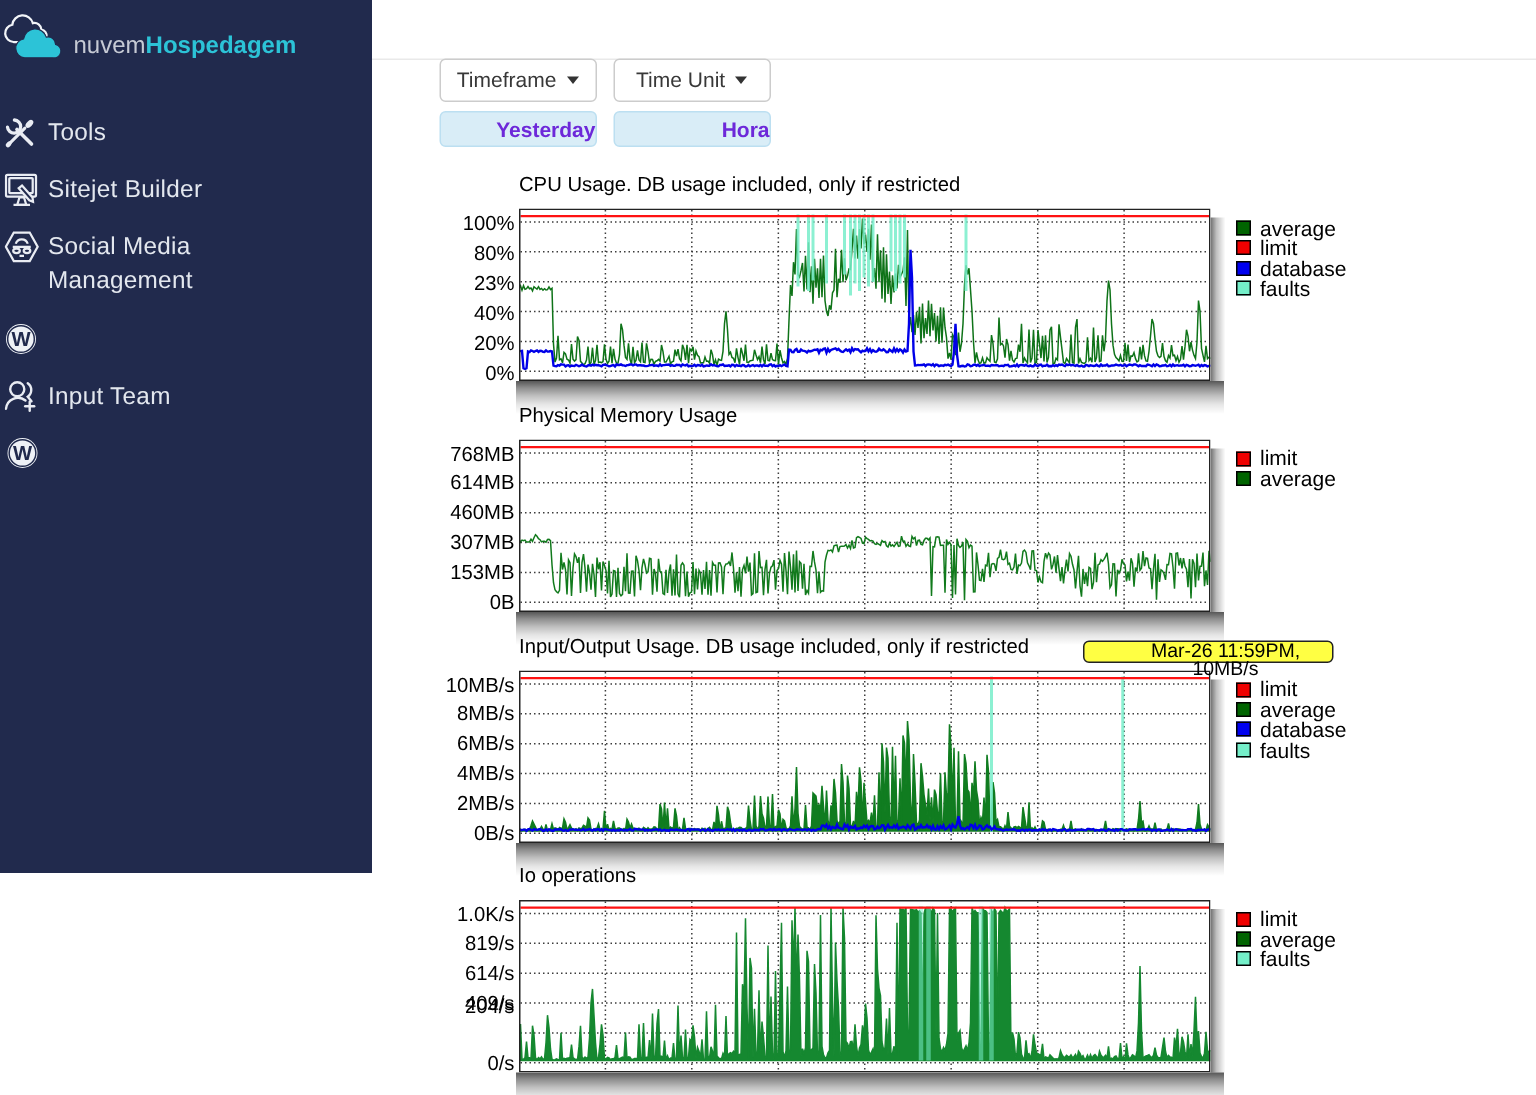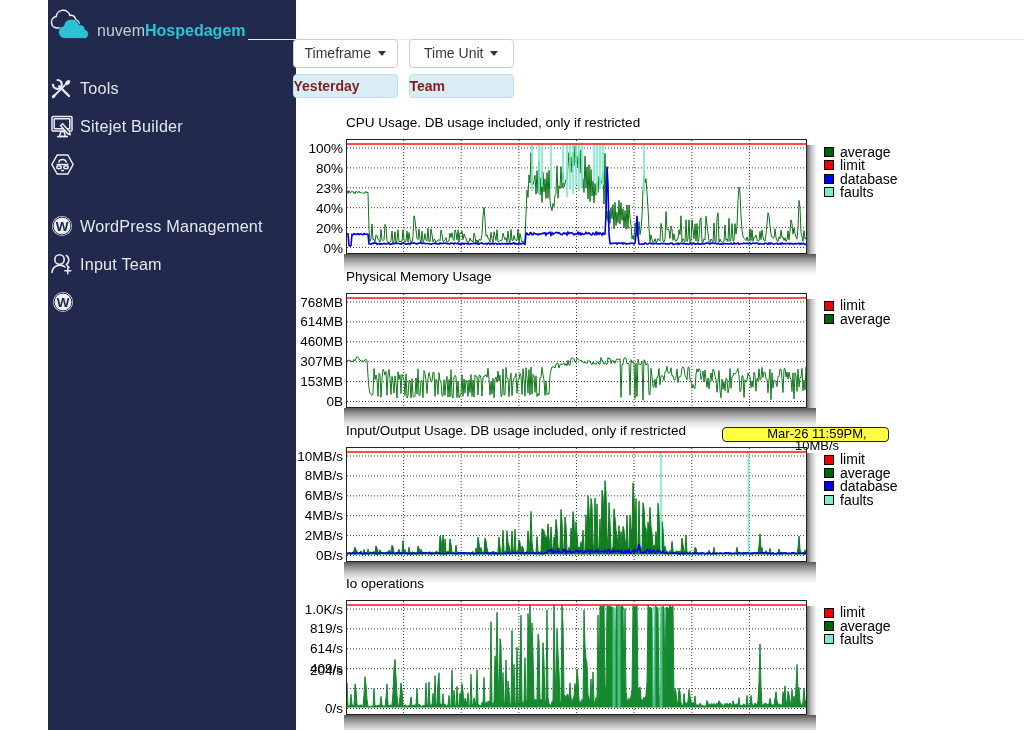--- a/index.html
+++ b/index.html
@@ -1,24 +1,24 @@
 <!DOCTYPE html>
 <html><head><meta charset="utf-8"><style>
 * { margin:0; padding:0; box-sizing:border-box; }
 html,body { width:1024px; height:730px; background:#fff; overflow:hidden;
   font-family:"Liberation Sans", sans-serif; }
 .abs { position:absolute; }
-#sidebar { position:absolute; left:0; top:0; width:248px; height:730px; background:#212a4d;margin-left:48px; }
+#sidebar { position:absolute; left:0; top:0; width:248px; height:582px; background:#212a4d; }
 .mitem { position:absolute; left:32px; color:#e3e7ee; font-size:16.2px; letter-spacing:0.2px; line-height:23px; }
 .micon { position:absolute; left:3px; }
 #hairline { position:absolute; left:248px; top:39px; width:776px; height:1px; background:#e9e9e9; }
 .btn1 { position:absolute; width:105.5px; height:29px; background:#fff; border:1px solid #ccc;
   border-radius:4px; font-size:14px; color:#383838; text-align:center; line-height:27px; }
 .btn2 { position:absolute; width:105.5px; height:24px; background:#d9edf7; border:1px solid #bcdff1;
-  border-radius:4px; font-size:14px; font-weight:bold; color:#7f1d1d; text-align:left; line-height:22px; }
+  border-radius:4px; font-size:14px; font-weight:bold; color:#6d28d9; text-align:right; line-height:22px; }
 .caret { display:inline-block; width:0; height:0; border-left:4.5px solid transparent;
   border-right:4.5px solid transparent; border-top:5px solid #333; margin-left:7px; vertical-align:middle; }
 .ctitle { position:absolute; left:346px; font-size:13.5px; color:#000; line-height:16px; }
 .plot { position:absolute; left:345.5px; width:461px; height:115px; }
 .shR { position:absolute; left:806.5px; width:10px; height:109px;
   background:linear-gradient(90deg, rgba(0,0,0,.57), rgba(0,0,0,.25) 40%, rgba(0,0,0,0)); }
 .shB { position:absolute; left:344px; width:472px; height:22px;
   background:linear-gradient(180deg, rgba(0,0,0,.66), rgba(0,0,0,.45) 20%, rgba(0,0,0,.25) 45%, rgba(0,0,0,.1) 70%, rgba(0,0,0,0)); }
 .plot svg { display:block; }
 .ylab { position:absolute; left:263px; width:80px; text-align:right; font-size:13.5px;
@@ -62,27 +62,27 @@
   <svg class="micon" style="top:153px" width="23" height="23" viewBox="0 0 23 23">
     <g stroke="#e9ecf3" stroke-width="1.5" fill="none">
       <path d="M6.2 2 h10.6 l5.3 9.5 l-5.3 9.5 h-10.6 l-5.3 -9.5 z"></path>
       <path d="M7.5 9.5 a4.2 4.2 0 0 1 8 0"></path>
       <path d="M5.5 11.5 h12"></path>
       <ellipse cx="8" cy="14.2" rx="2.2" ry="1.5"></ellipse>
       <ellipse cx="15" cy="14.2" rx="2.2" ry="1.5"></ellipse>
       <path d="M10 17.5 h3"></path>
     </g>
   </svg>
+  <div class="mitem" style="top:153px">Social Media<br>Management</div>
 
   <svg class="micon" style="top:215px" width="22" height="22" viewBox="0 0 22 22">
     <circle cx="11" cy="11" r="10" fill="#eef1f6"></circle>
     <circle cx="11" cy="11" r="8.9" fill="none" stroke="#212a4d" stroke-width="1"></circle>
     <text x="11" y="15.8" font-size="13.5" font-weight="bold" font-family="Liberation Sans" fill="#212a4d" text-anchor="middle">W</text>
   </svg>
-  <div class="mitem" style="top:214.5px">WordPress Management</div>
 
   <svg class="micon" style="top:253px" width="22" height="22" viewBox="0 0 22 22">
     <g stroke="#e9ecf3" stroke-width="1.6" fill="none" stroke-linecap="round">
       <circle cx="8.5" cy="6.5" r="4.7"></circle>
       <path d="M15.5 2.5 a5.5 5.5 0 0 1 0 9 l2.5 3"></path>
       <path d="M1 19.5 a8 8 0 0 1 13 -5.5"></path>
       <path d="M16.8 14.8 v6"></path>
       <path d="M13.8 17.8 h6"></path>
     </g>
   </svg>
@@ -92,21 +92,21 @@
     <circle cx="11" cy="11" r="10" fill="#eef1f6"></circle>
     <circle cx="11" cy="11" r="8.9" fill="none" stroke="#212a4d" stroke-width="1"></circle>
     <text x="11" y="15.8" font-size="13.5" font-weight="bold" font-family="Liberation Sans" fill="#212a4d" text-anchor="middle">W</text>
   </svg>
 </div>
 
 <div id="hairline"></div>
 <div class="btn1" style="left:292.5px;top:38.5px">Timeframe<span class="caret"></span></div>
 <div class="btn1" style="left:408.5px;top:38.5px">Time Unit<span class="caret"></span></div>
 <div class="btn2" style="left:292.5px;top:74px">Yesterday</div>
-<div class="btn2" style="left:408.5px;top:74px">Team</div>
+<div class="btn2" style="left:408.5px;top:74px">Hora</div>
 
 <div class="ctitle" style="top:115.0px">CPU Usage. DB usage included, only if restricted</div>
 <div class="shR" style="top:145.0px"></div>
 <div class="shB" style="top:254.0px"></div>
 <div class="plot" style="top:139.0px">
     <svg width="461" height="115" viewBox="0 0 461 115">
       <rect x="0" y="0" width="461" height="115" fill="#fff"></rect>
       <line x1="1" y1="9.0" x2="460" y2="9.0" stroke="#3c3c3c" stroke-width="1" stroke-dasharray="1 2"></line>
       <line x1="1" y1="28.9" x2="460" y2="28.9" stroke="#3c3c3c" stroke-width="1" stroke-dasharray="1 2"></line>
       <line x1="1" y1="48.8" x2="460" y2="48.8" stroke="#3c3c3c" stroke-width="1" stroke-dasharray="1 2"></line>

